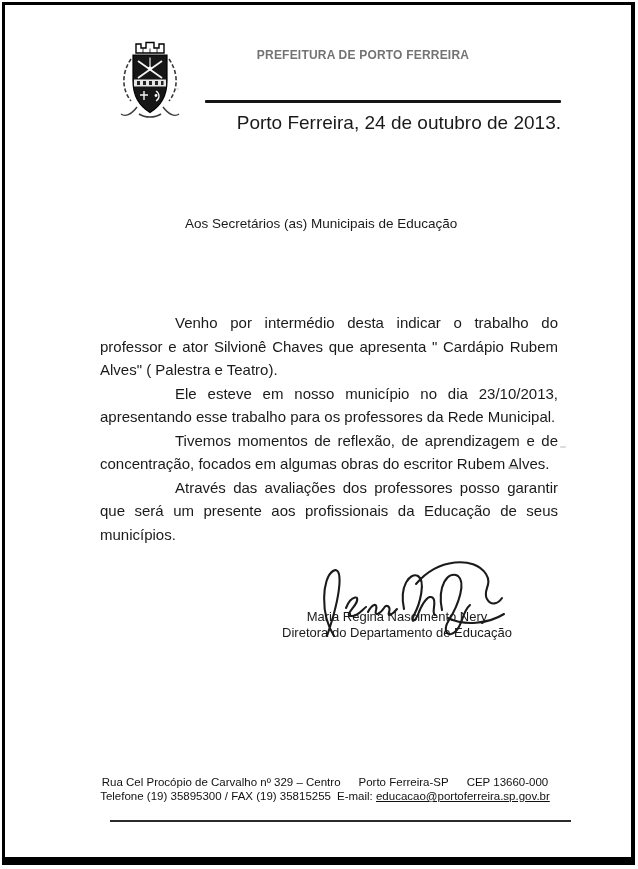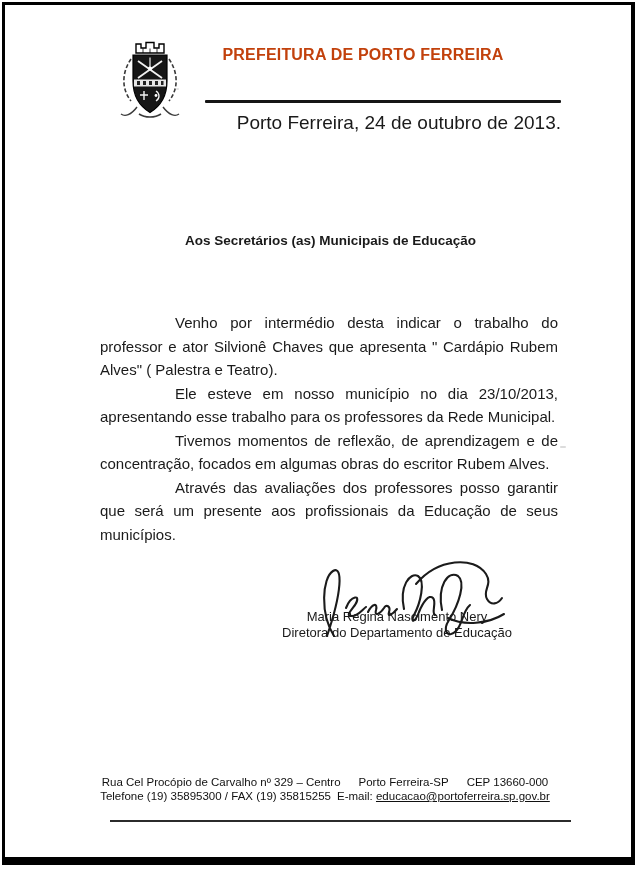--- a/index.html
+++ b/index.html
@@ -13,26 +13,26 @@
   }
   .frame {
     position: absolute; inset: 2px 3px 4px 2px;
     border-style: solid; border-color: #000;
     border-width: 3px 4px 8px 3px;
     pointer-events: none;
   }
   .emblem { position: absolute; left: 117px; top: 37px; width: 66px; height: 82px; }
   .letterhead {
     position: absolute; left: 205px; top: 46px; width: 316px;
-    text-align: center; font-weight: bold; font-size: 16px; line-height: 18px;
-    letter-spacing: 0.2px; color: #c2410c;
+    text-align: center; font-weight: bold; font-size: 12px; line-height: 18px;
+    letter-spacing: 0.2px; color: #737373;
   }
   .head-rule { position: absolute; left: 205px; top: 100px; width: 356px; height: 3px; background: #151515; border-radius: 1px; }
   .date-line { position: absolute; left: 205px; top: 112px; width: 356px; text-align: right; font-size: 19px; }
-  .recipient { position: absolute; left: 185px; top: 233px; font-size: 13.5px; font-weight: bold; }
+  .recipient { position: absolute; left: 185px; top: 216px; font-size: 13.5px; }
   .body-block {
     position: absolute; left: 100px; top: 299px; width: 458px;
     font-size: 15px; line-height: 23.5px; text-align: justify; margin-top: 12px;
   }
   .body-block p { margin: 0; text-indent: 75px; }
   .body-block p.closing { text-align: left; }
   .sig-svg { position: absolute; left: 298px; top: 552px; width: 210px; height: 90px; }
   .sig-block {
     position: absolute; left: 270px; top: 609px; width: 254px;
     text-align: center; font-size: 13px; line-height: 15.5px;

